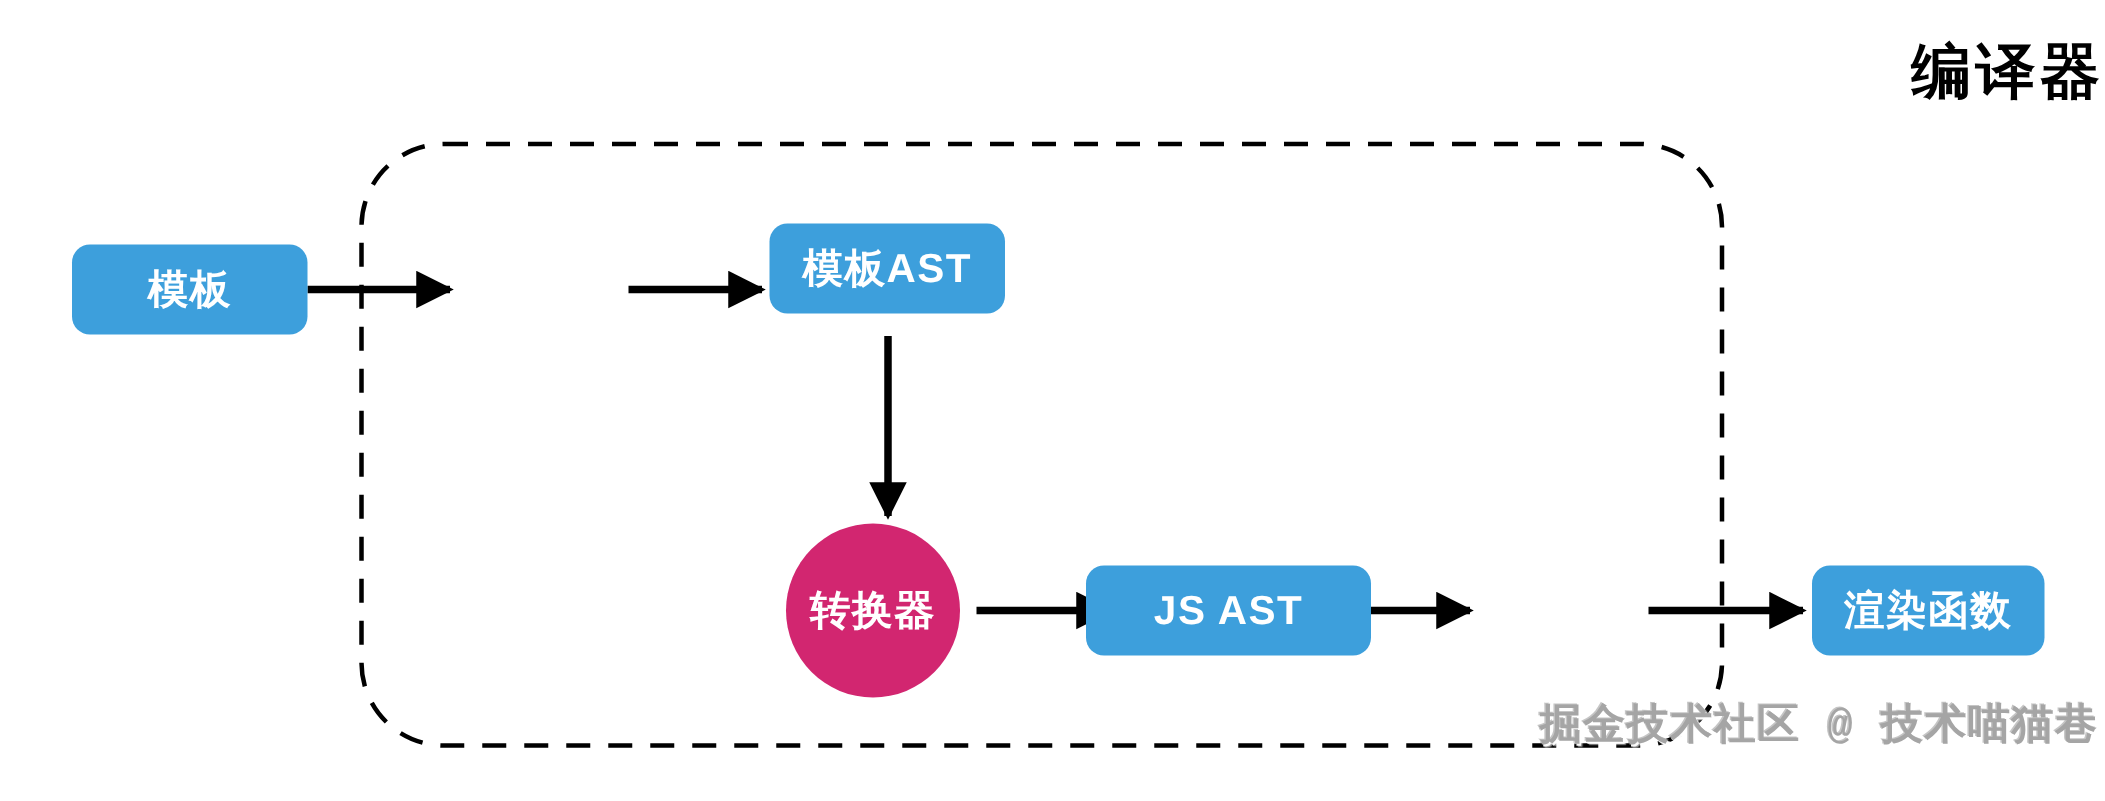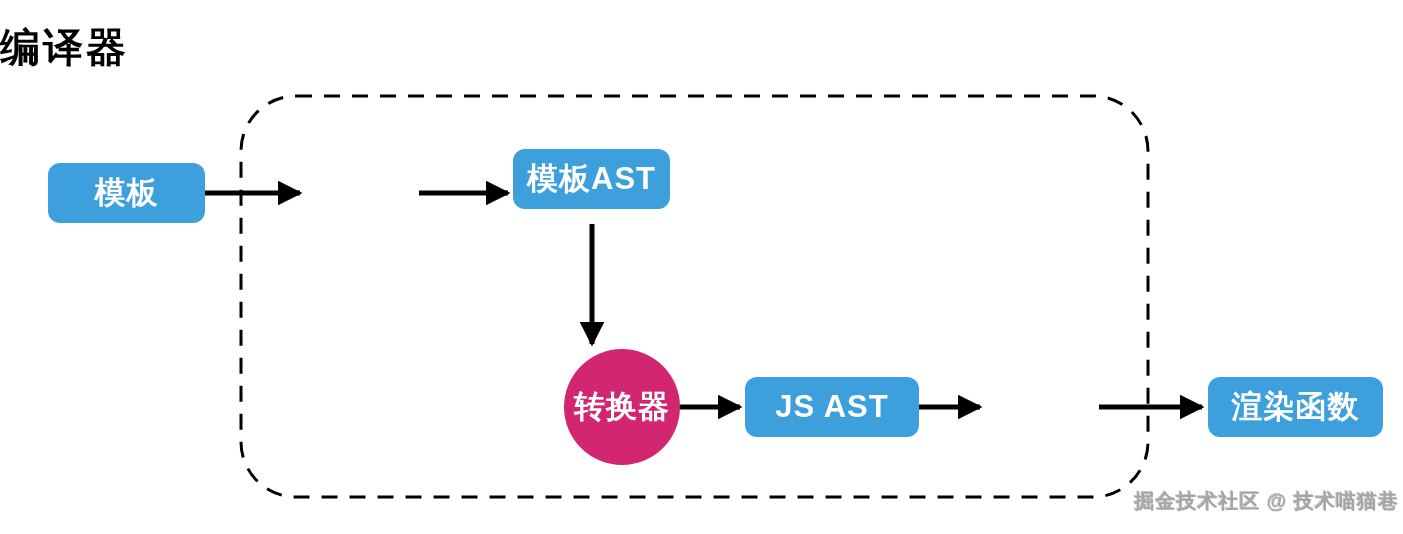--- a/index.html
+++ b/index.html
@@ -9,21 +9,21 @@
     height: 534px;
     background: #ffffff;
     font-family: "Liberation Sans", "DejaVu Sans", sans-serif;
     overflow: hidden;
   }
   .title {
     position: absolute;
     top: 20px;
     left: 0;
     width: 100%;
-    text-align: left;
+    text-align: right;
     font-size: 40px;
     font-weight: bold;
     color: var(--title-text, #000);
     letter-spacing: 3px;
   }
   .layer { position: absolute; top: 0; left: 0; width: 1403px; height: 534px; }
   .dashed {
     fill: none;
     stroke: var(--line, #000);
     stroke-width: 3;
@@ -31,44 +31,45 @@
   }
   .edge { stroke: var(--line, #000); stroke-width: 5; }
   .arrowhead { fill: var(--line, #000); }
   .node {
     position: absolute;
     display: flex;
     align-items: center;
     justify-content: center;
     color: var(--text-on-node, #fff);
     font-weight: bold;
-    font-size: 31px;
+    font-size: 27px;
     z-index: 2;
     letter-spacing: 1px;
   }
   .rect { height: 60px; border-radius: 12px; background: var(--node-blue, #3D9FDC); }
   .circle { border-radius: 50%; background: var(--node-pink, #D22670); }
   #n-template      { left: 48px;   top: 163px; width: 157px; }
   #n-parser        { left: 305px;  top: 137px; width: 114px; height: 114px; }
   #n-template-ast  { left: 513px;  top: 149px; width: 157px; }
-  #n-transformer   { left: 564px;  top: 349px; width: 116px; height: 116px; }
-  #n-js-ast        { left: 745px;  top: 377px; width: 174px; }
+  #n-transformer   { left: 524px;  top: 349px; width: 116px; height: 116px; }
+  #n-js-ast        { left: 724px;  top: 377px; width: 190px; }
   #n-generator     { left: 983px;  top: 349px; width: 116px; height: 116px; }
-  #n-render-fn     { left: 1208px; top: 377px; width: 175px; }
+  #n-render-fn     { left: 1208px; top: 377px; width: 155px; }
   .watermark {
     position: absolute;
     right: 4px;
-    top: 488px;
-    font-size: 20px;
+    top: 464px;
+    font-size: 28px;
     font-weight: bold;
     color: var(--watermark-text, #a5a5a5);
     text-shadow: -1px -1px 0 rgba(90,90,90,0.35), 1px 1px 0 rgba(255,255,255,0.95), 2px 2px 1px rgba(255,255,255,0.7);
     letter-spacing: 1px;
     z-index: 3;
     white-space: nowrap;
+    font-family: Liberation Mono, monospace;
   }
 </style>
 </head>
 <body>
 
 <div class="canvas">
 
   <div class="title">编译器</div>
 
   <svg class="layer" width="1403" height="534" viewBox="0 0 1403 534">

